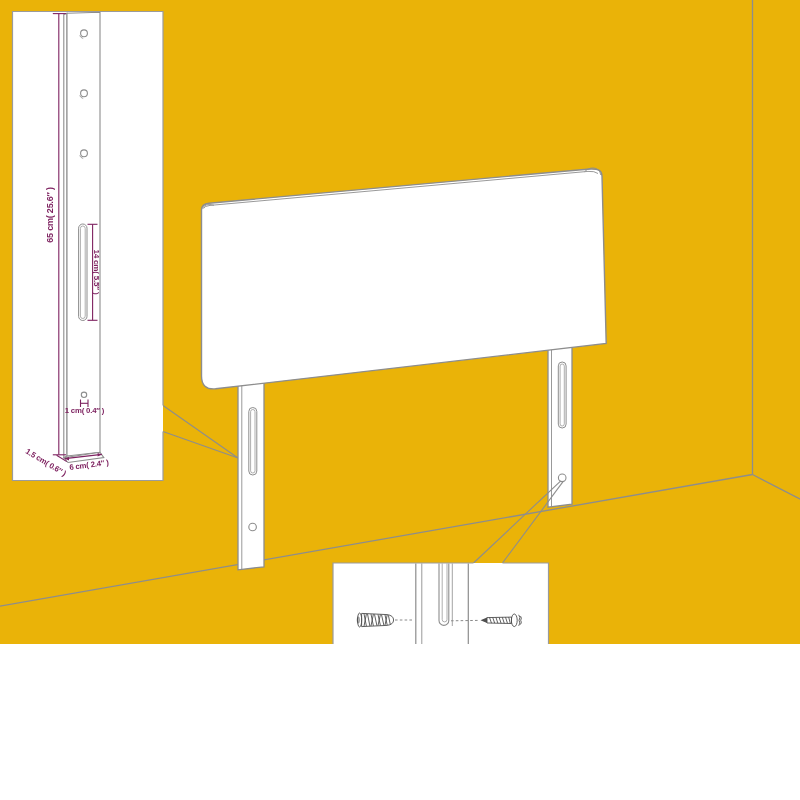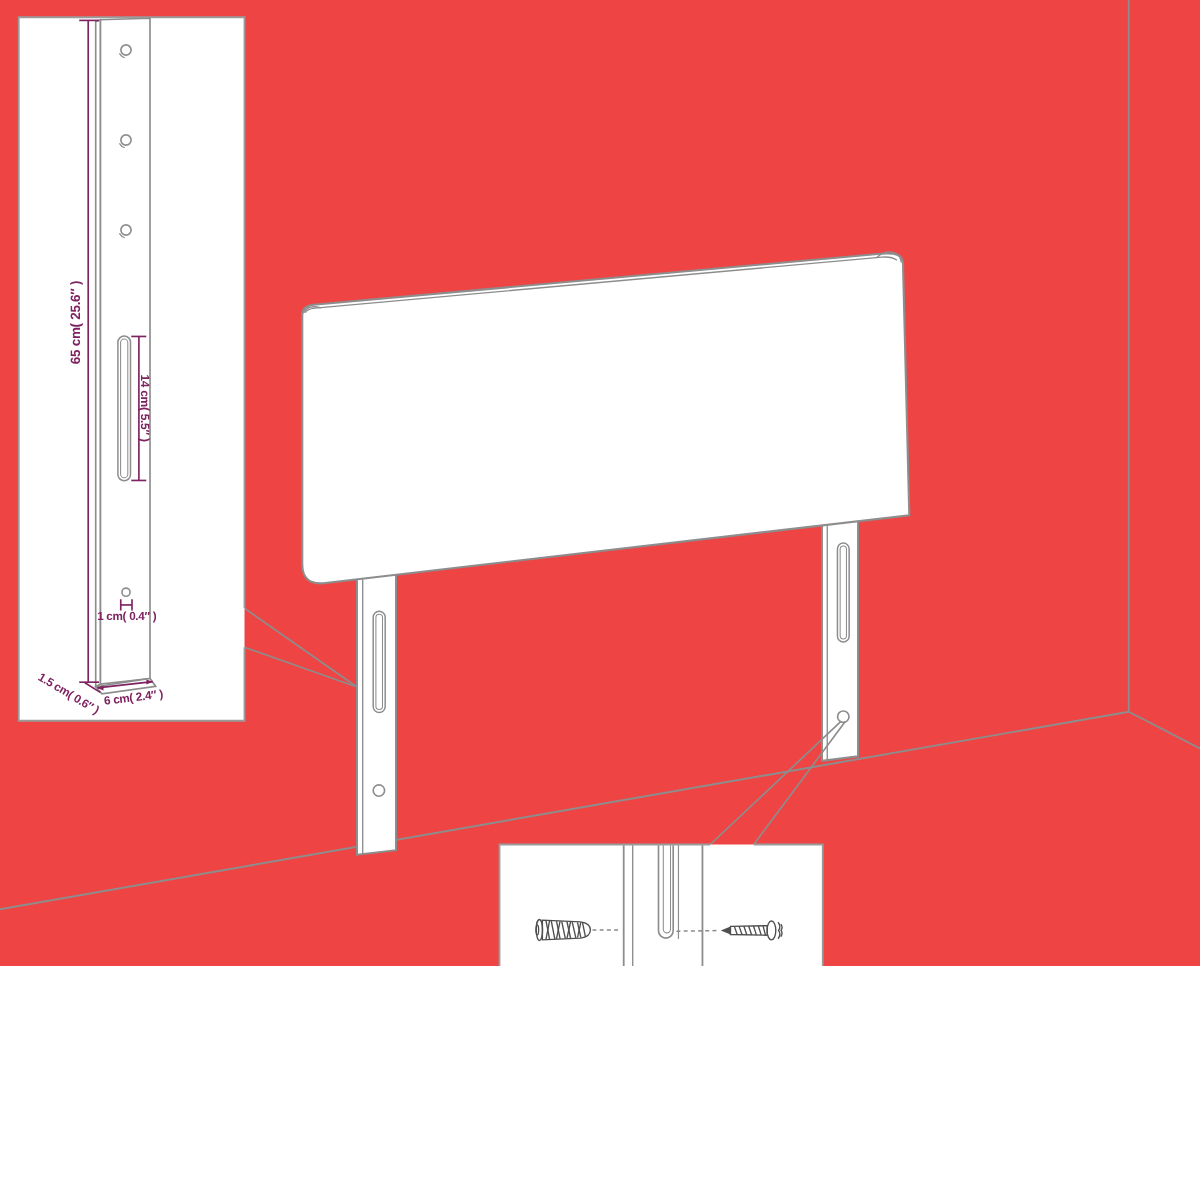--- a/index.html
+++ b/index.html
@@ -1,17 +1,17 @@
 <!DOCTYPE html>
 <html><head>
 <meta charset="utf-8">
 <style>
   html, body { margin: 0; padding: 0; background: #ffffff; }
   .canvas {
-    width: 800px; height: 644px; position: relative; background: #ef4444;
+    width: 800px; height: 644px; position: relative; background: #eab308;
     font-family: "Liberation Sans", sans-serif;
   }
   svg { display: block; }
   text {
     font-family: "Liberation Sans", sans-serif;
     font-weight: bold;
     letter-spacing: -0.2px;
   }
 </style>
 </head>

